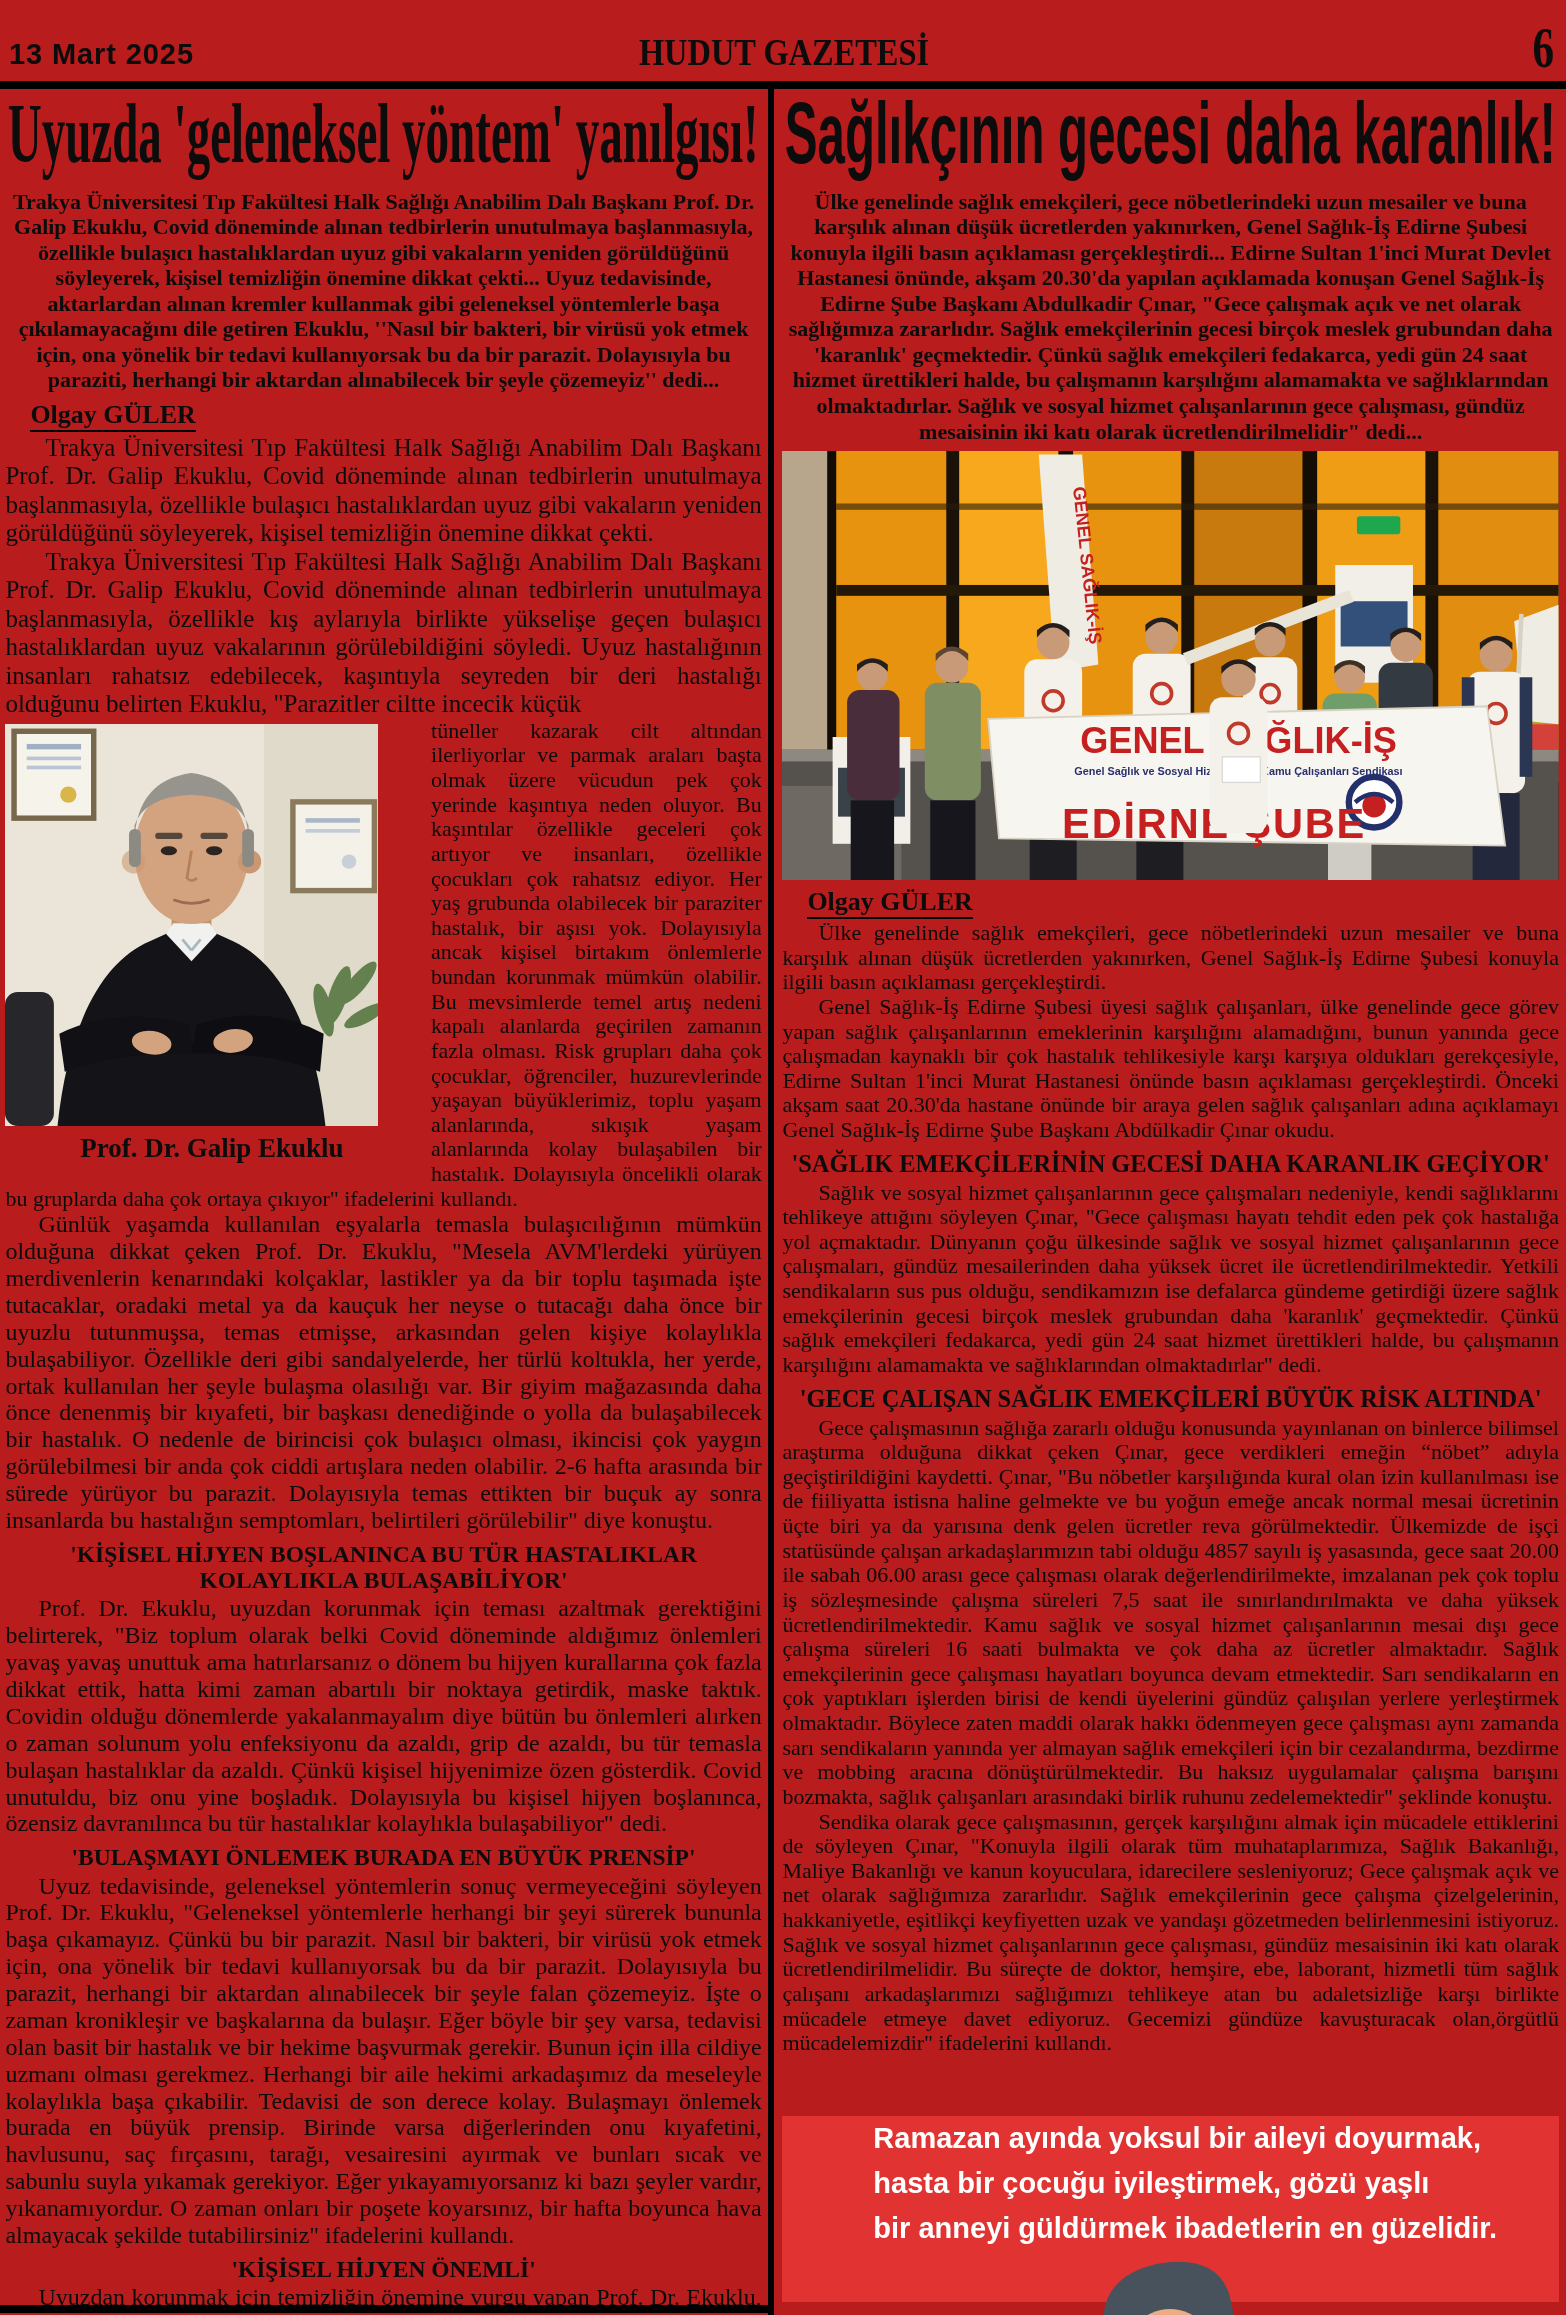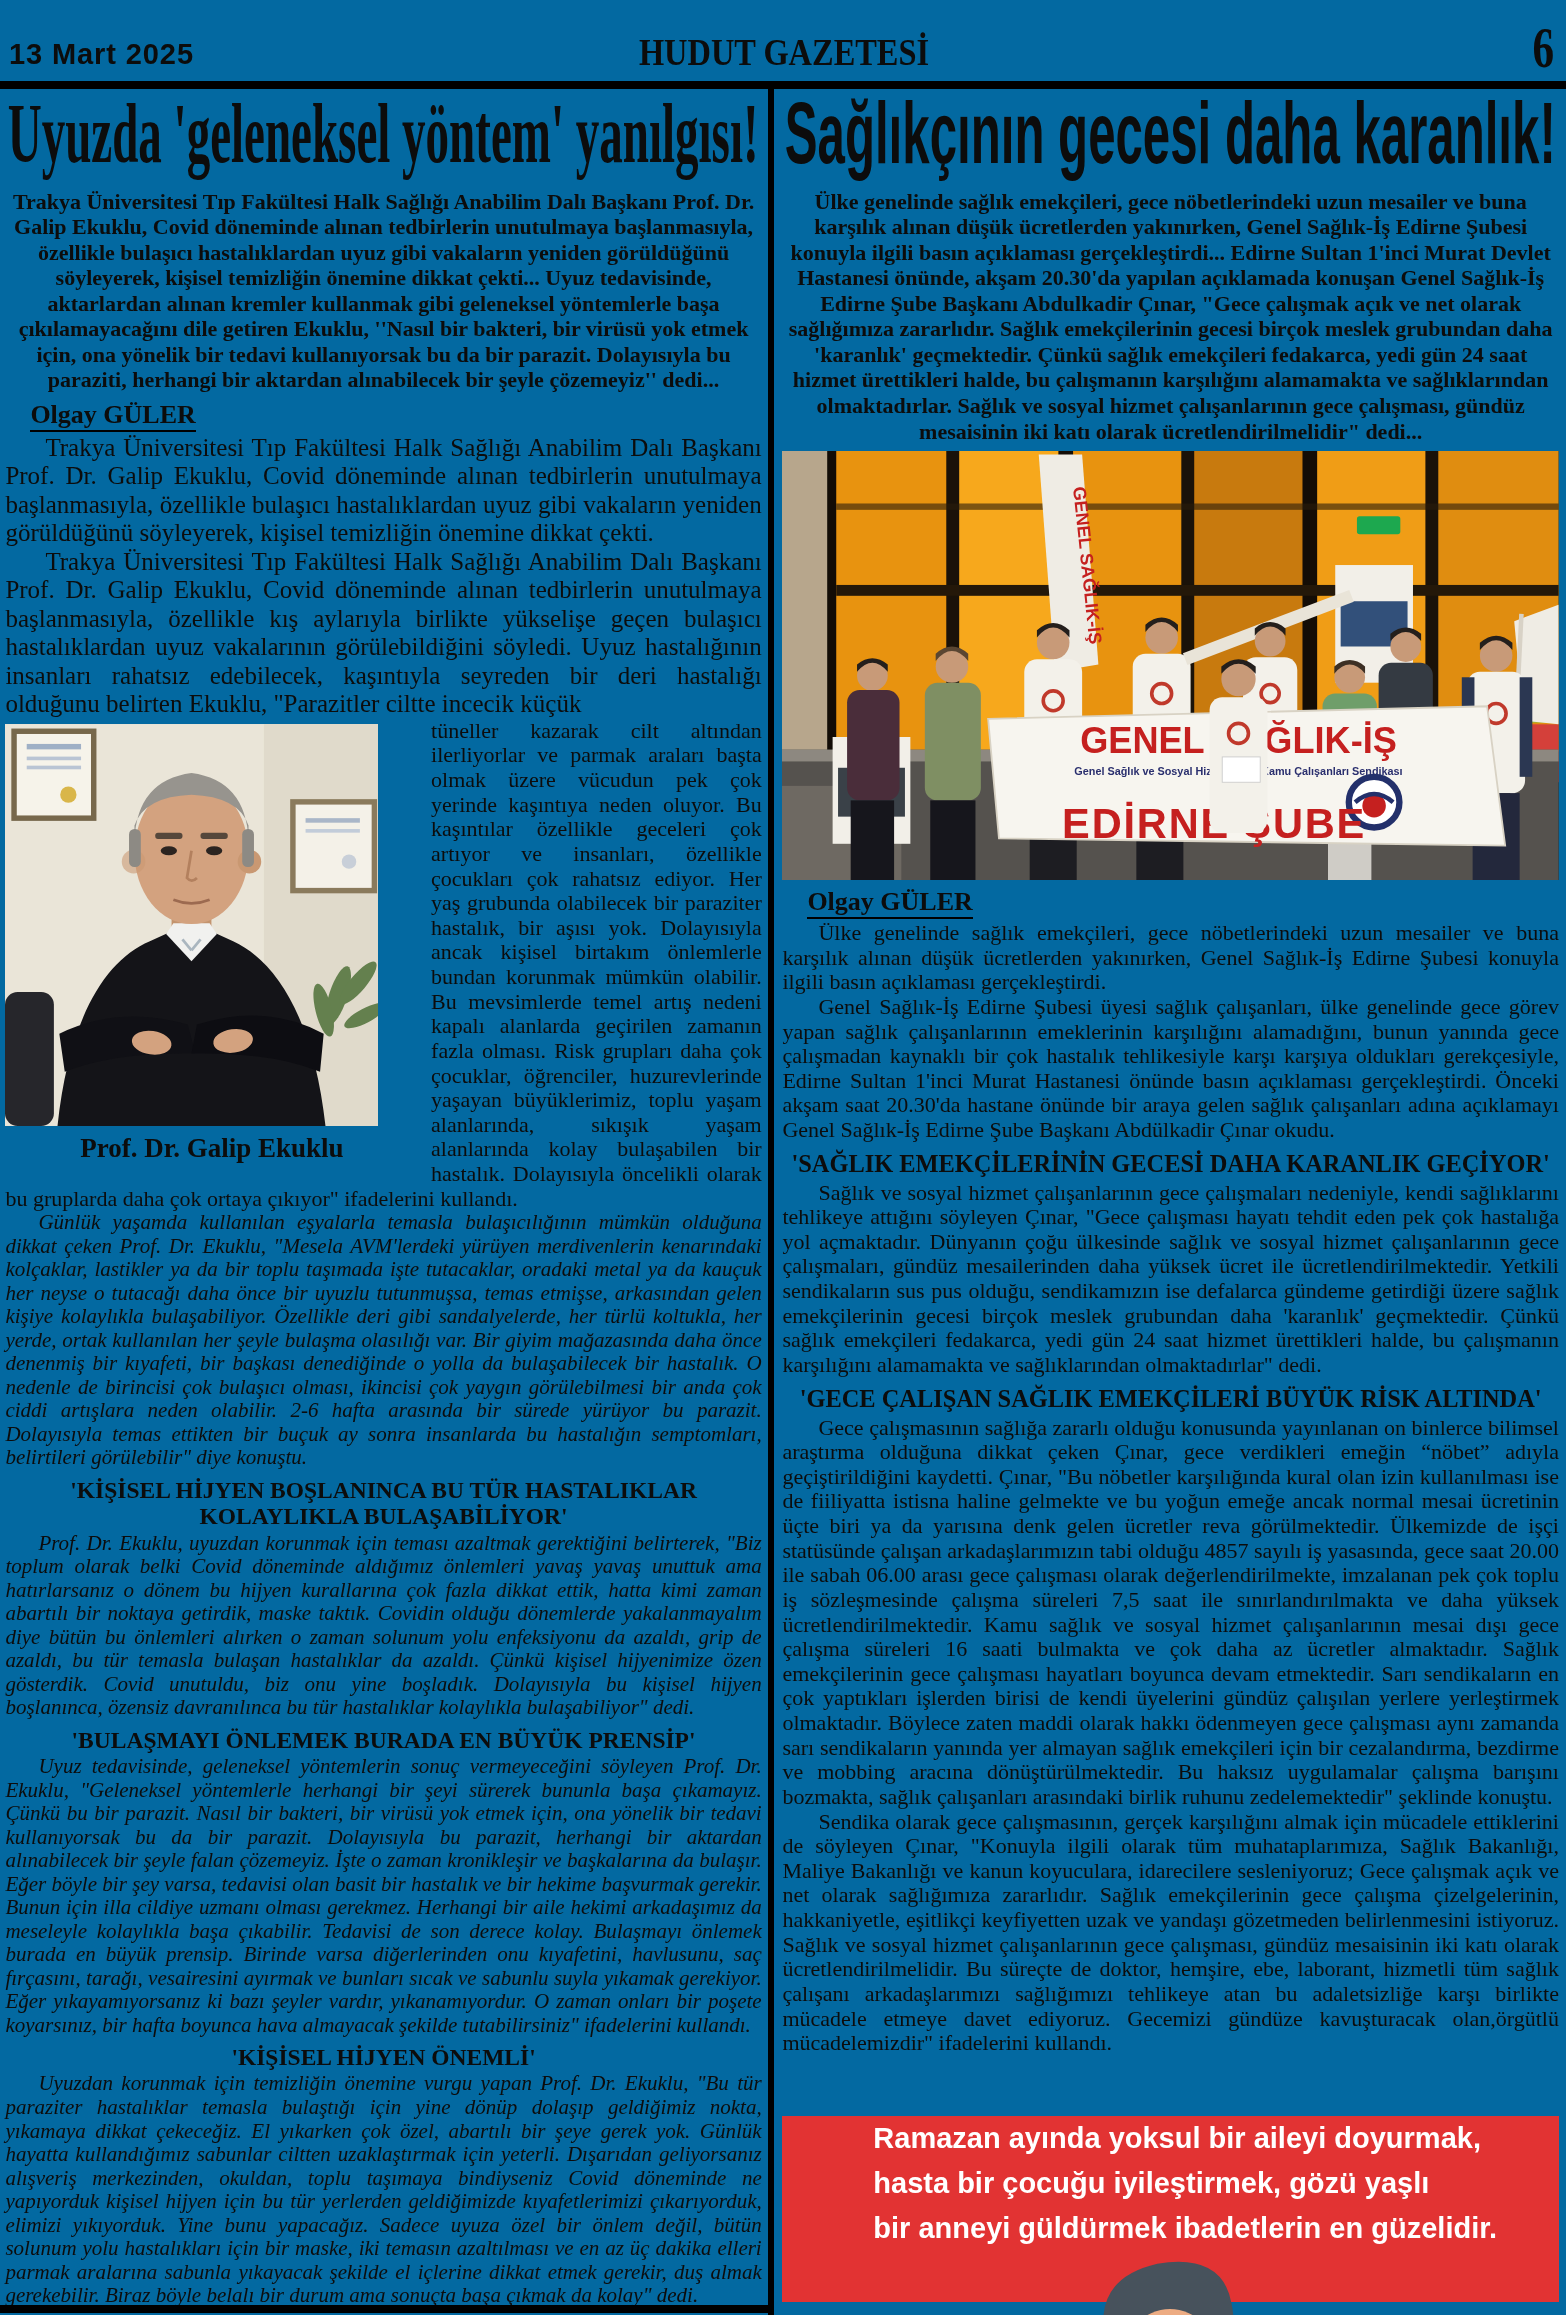--- a/index.html
+++ b/index.html
@@ -1,17 +1,17 @@
 <!DOCTYPE html>
 <html lang="tr" style="font-size:14.5px"><head>
 <meta charset="utf-8">
 <style>
   html,body{margin:0;padding:0;background:#ffffff;}
   body{width:1567px;height:2316px;overflow:hidden;font-family:"Liberation Serif",serif;color:#0c0c0c;}
-  .page{position:relative;width:1567px;height:2316px;background:#0369a1;}
+  .page{position:relative;width:1567px;height:2316px;background:#b91c1c;}
   
   .header{position:relative;height:81px;}
   .date{position:absolute;left:9px;top:38px;font-family:"Liberation Sans",sans-serif;font-weight:bold;font-size:29px;letter-spacing:0.9px;}
   .masthead-svg{position:absolute;left:50%;transform:translateX(-50%);top:31px;}
   .pagenum{position:absolute;right:12.7px;top:16.3px;font-weight:bold;font-size:54px;transform:scale(0.8,1.05);transform-origin:right top;}
   .toprule{height:8.1px;background:#000;}
   
   .cols{display:flex;height:2226px;}
   .col-left{width:768px;padding:1.8px 6.3px 0 5.4px;box-sizing:border-box;position:relative;overflow:hidden;}
   .divider{width:6.3px;background:#000;}
@@ -20,21 +20,21 @@
   .lead{font-weight:bold;font-size:22px;line-height:1.16;text-align:center;margin:7.2px 0 1.8px;}
   .byline{margin:7.2px 0 3.6px 25px;font-size:26px;font-weight:bold;}
   .byline span{border-bottom:2.7px solid #000;padding-bottom:0.9px;}
   p.body{margin:0;text-align:justify;}
   .t1{font-size:25px;line-height:1.14;text-indent:40px;}
   .wrapblock{font-size:22px;line-height:1.12;text-align:justify;margin:0;}
   .photo-float{float:left;width:413px;margin:5.4px 12.7px 1.8px 0;}
   .photo-float svg{display:block;width:373px;height:402px;}
   .caption{text-align:center;font-weight:bold;font-size:27px;padding:7.2px 0 1.8px;}
   .subhead-l{font-size:23.5px;font-weight:bold;text-align:center;margin:7.2px 0 1.8px;line-height:1.12;clear:both;}
-  .t3{font-size:21px;line-height:1.12;text-indent:33px;font-style:italic;}
+  .t3{font-size:24px;line-height:1.12;text-indent:33px;}
   .bottomrule-left{position:absolute;left:0;bottom:1.8px;width:100%;height:8.1px;background:#000;}
   
   .t2r{font-size:22px;line-height:1.12;text-indent:36px;}
   .subhead-r{font-size:24.4px;font-weight:bold;text-align:center;margin:7.2px 0 2.7px;line-height:1.15;}
   .photo-right{display:block;width:100%;height:429px;margin:7.2px 0 5.4px;}
   
   .ad{position:absolute;left:8.1px;right:8.1px;bottom:12.7px;height:186px;background:#e23333;display:flex;align-items:center;color:#fff;flex-direction:column;}
   .ad-text{font-family:"Liberation Sans",sans-serif;font-weight:bold;font-size:29px;line-height:1.55;padding-left:29px;flex:1;}
   .ad-child{width:158px;flex:0 0 auto;}
   .ad-brand{width:276px;flex:0 0 auto;text-align:center;font-family:"Liberation Sans",sans-serif;}

